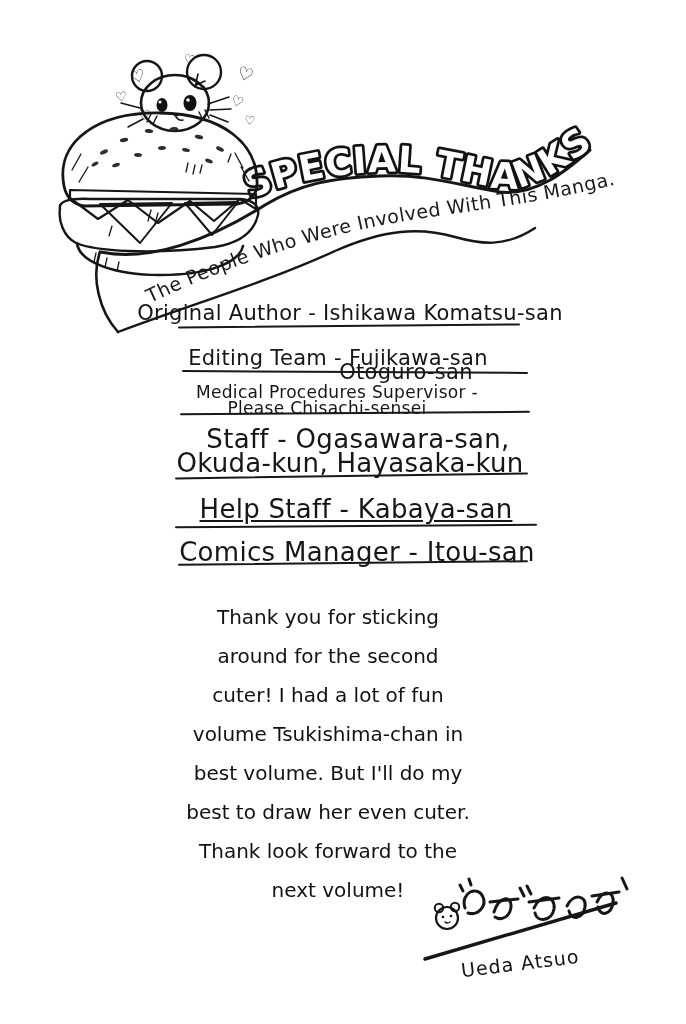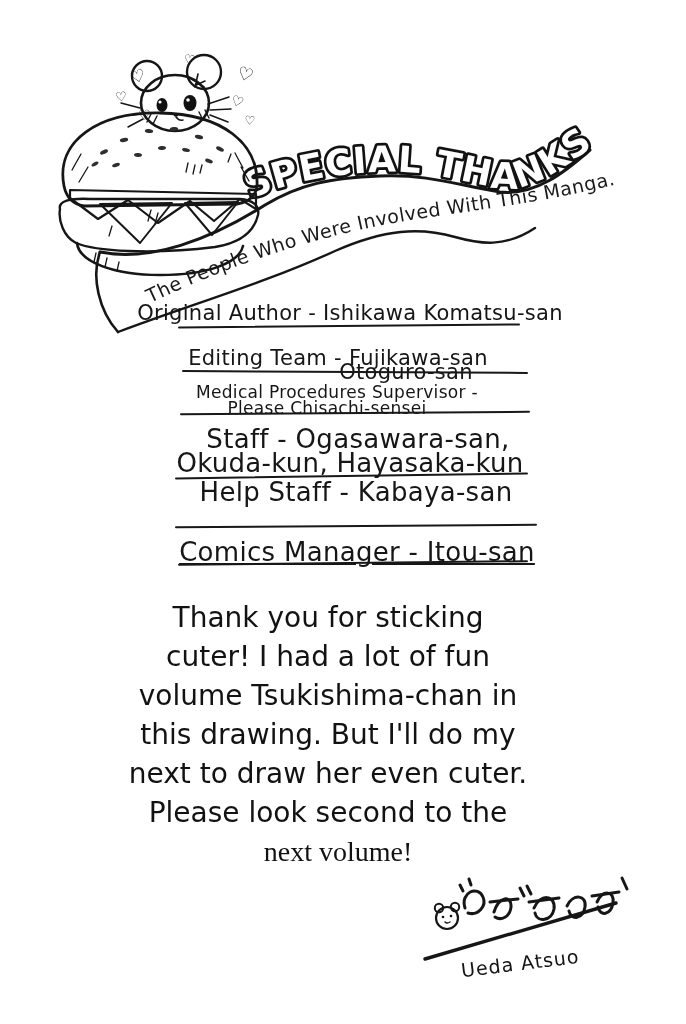--- a/index.html
+++ b/index.html
@@ -16,21 +16,21 @@
   .banner-text{
     font-family:"DejaVu Sans",sans-serif;font-size:19px;fill:#1a1a1a;letter-spacing:.4px;
   }
   .ink{stroke:#161616;fill:none;stroke-linecap:round;stroke-linejoin:round;}
   .credits-block{position:absolute;left:120px;top:0;width:460px;height:600px;}
   .credit{position:absolute;width:100%;text-align:center;font-size:21px;color:#161616;letter-spacing:.3px;white-space:nowrap;}
   .credit.big{font-size:26px;}
   .credit.small{font-size:17px;}
   .rule{position:absolute;height:2.4px;background:#181818;border-radius:2px;}
   .message-block{position:absolute;left:33px;top:598px;width:590px;}
-  .msg-line{font-size:28px;line-height:39px;text-align:center;color:#121212;white-space:nowrap;}
+  .msg-line{font-size:20px;line-height:39px;text-align:center;color:#121212;white-space:nowrap;}
   .signature-svg{position:absolute;left:408px;top:866px;}
   .sig-name{font-family:"DejaVu Sans",sans-serif;font-size:19px;fill:#141414;letter-spacing:1px;}
   .heart{font-family:"DejaVu Sans",sans-serif;fill:#1a1a1a;}
 </style>
 </head>
 <body>
 
 <div class="page">
 
   <svg class="header-svg" width="686" height="345" viewBox="0 0 686 345">
@@ -126,35 +126,36 @@
     <div class="rule" style="top:371px;left:62px;width:346px;transform:rotate(0.3deg);"></div>
 
     <div class="credit small" style="top:382px;transform:translateX(-13px);">Medical Procedures Supervisor -</div>
     <div class="credit small" style="top:398px;transform:translateX(-23px);">Please Chisachi-sensei</div>
     <div class="rule" style="top:412px;left:60px;width:350px;transform:rotate(-0.4deg);"></div>
 
     <div class="credit big" style="top:424px;transform:translateX(8px);">Staff - Ogasawara-san,</div>
     <div class="credit big" style="top:448px;">Okuda-kun, Hayasaka-kun</div>
     <div class="rule" style="top:475px;left:55px;width:353px;transform:rotate(-0.8deg);"></div>
 
-    <div class="credit big" style="top:477px;transform:translateX(6px);">Help Staff - Kabaya-san</div>
+    <div class="credit big" style="top:494px;transform:translateX(6px);text-decoration:underline;">Help Staff - Kabaya-san</div>
     <div class="rule" style="top:525px;left:55px;width:362px;transform:rotate(-0.4deg);"></div>
 
-    <div class="credit big" style="top:537px;transform:translateX(7px);text-decoration:underline;">Comics Manager - Itou-san</div>
+    <div class="credit big" style="top:537px;transform:translateX(7px);">Comics Manager - Itou-san</div>
     <div class="rule" style="top:562px;left:58px;width:350px;transform:rotate(-0.6deg);"></div>
   </div>
 
   <div class="message-block">
     <div class="msg-line">Thank you for sticking</div>
+    <div class="msg-line">around for the second</div>
     <div class="msg-line">cuter! I had a lot of fun</div>
     <div class="msg-line">volume Tsukishima-chan in</div>
-    <div class="msg-line">this drawing. But I'll do my</div>
-    <div class="msg-line">next to draw her even cuter.</div>
-    <div class="msg-line">Please look second to the</div>
-    <div class="msg-line" style="transform:translateX(10px);font-family:Liberation Serif, serif;">next volume!</div>
+    <div class="msg-line">best volume. But I'll do my</div>
+    <div class="msg-line">best to draw her even cuter.</div>
+    <div class="msg-line">Thank look forward to the</div>
+    <div class="msg-line" style="transform:translateX(10px);">next volume!</div>
   </div>
 
   <svg class="signature-svg" width="235" height="118" viewBox="0 0 235 118" aria-label="うえだあつお">
 
     <g>
       <circle class="ink" cx="39" cy="52" r="11" stroke-width="2.2" fill="#fff"></circle>
       <circle class="ink" cx="31" cy="42" r="4.2" stroke-width="2" fill="#fff"></circle>
       <circle class="ink" cx="47" cy="41" r="4.2" stroke-width="2" fill="#fff"></circle>
       <circle cx="35" cy="51" r="1.3" fill="#111"></circle>
       <circle cx="43" cy="50" r="1.3" fill="#111"></circle>

